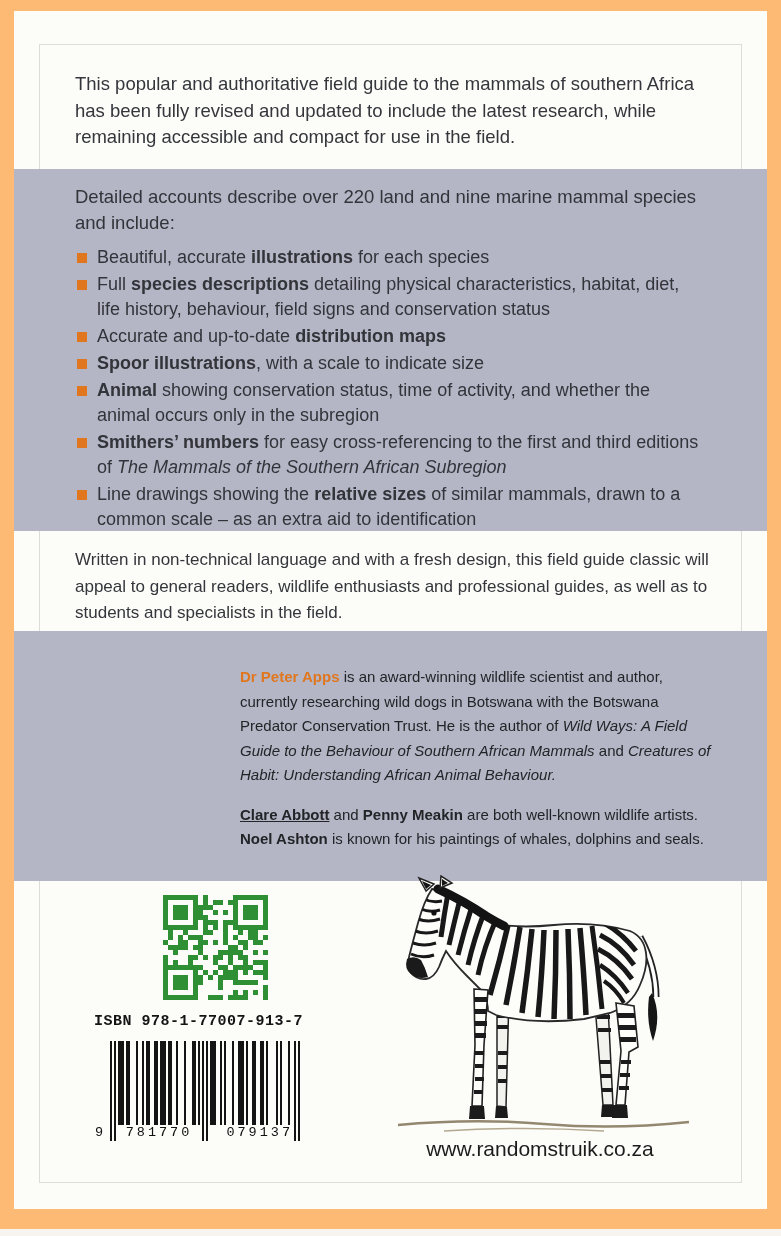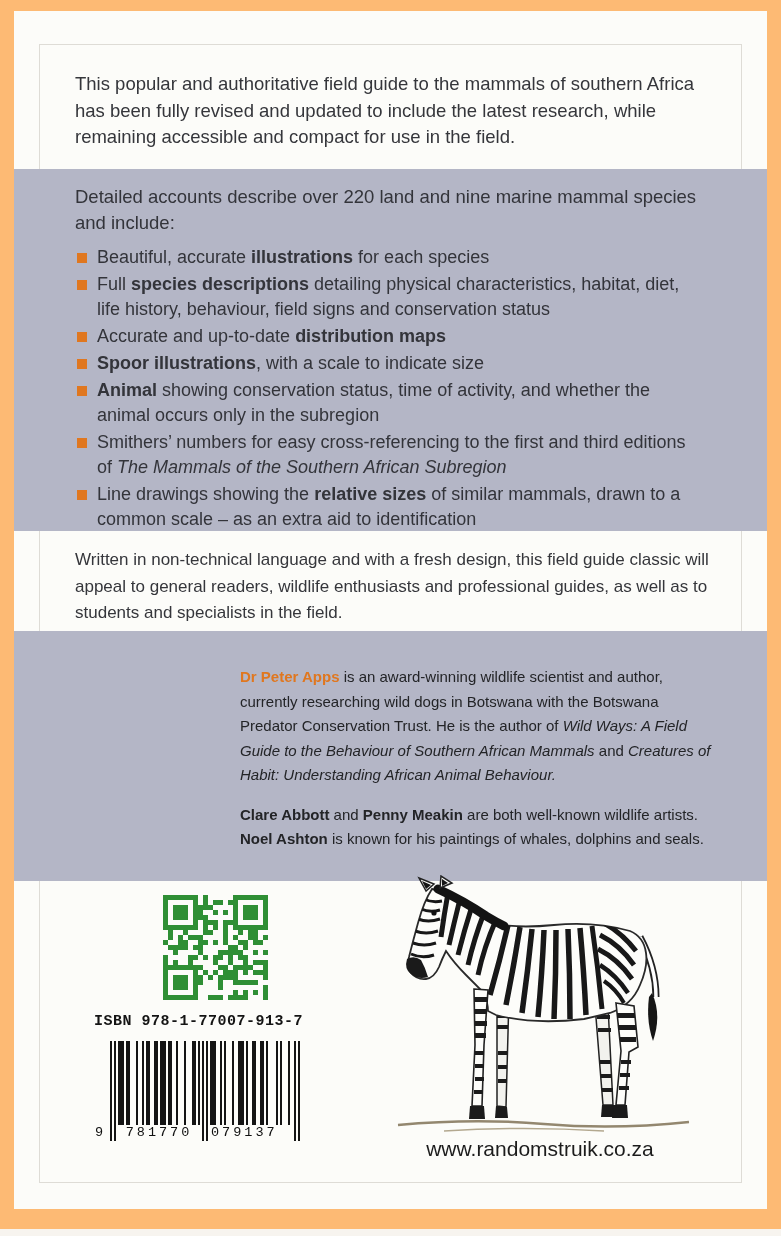--- a/index.html
+++ b/index.html
@@ -21,21 +21,21 @@
   .band2{top:620px;height:250px;padding:34px 56px 0 226px}
   .author-para{font-size:15px;line-height:24.5px;color:#232427;margin-bottom:15px}
   .qr{position:absolute;left:149px;top:884px;width:105px;height:105px}
   .zebra{position:absolute;left:370px;top:864px;width:320px;height:280px}
   .isbn{position:absolute;left:80px;top:1002px;font-family:"Liberation Mono",monospace;font-size:15px;font-weight:700;color:#141414;letter-spacing:.5px}
   .barcode{position:absolute;left:96px;top:1030px;width:190px;height:110px}
   .barcode svg{position:absolute;left:0;top:0}
   .bc-digits span{position:absolute;top:84px;font-family:"Liberation Mono",monospace;font-size:13.5px;color:#111;background:#fcfcf9}
   #bc-d0{left:-15px}
   #bc-d1{left:9px;width:80px;text-align:center;letter-spacing:3px}
-  #bc-d2{left:101px;width:82px;text-align:left;letter-spacing:3px}
+  #bc-d2{left:101px;width:82px;text-align:right;letter-spacing:3px}
   .website{position:absolute;left:371px;top:1126px;width:310px;text-align:center;font-size:21px;color:#1c1c1c}
 </style>
 </head>
 <body>
 
 <div class="cover">
   <div class="page">
     <div class="page-edge"></div>
 
     <p class="intro">This popular and authoritative field guide to the mammals of southern Africa has been fully revised and updated to include the latest research, while remaining accessible and compact for use in the field.</p>
@@ -58,34 +58,34 @@
         <li>
             <span class="sq"></span>
             <span class="bt"><span style="font-weight: 700;">Spoor illustrations</span><span>, with a scale to indicate size</span></span>
           </li>
         <li>
             <span class="sq"></span>
             <span class="bt"><span style="font-weight: 700;">Animal</span><span> showing conservation status, time of activity, and whether the animal occurs only in the subregion</span></span>
           </li>
         <li>
             <span class="sq"></span>
-            <span class="bt"><span style="font-weight: 400;">Smithers’ numbers</span><span> for easy cross-referencing to the first and third editions of </span><span style="font-style: italic;">The Mammals of the Southern African Subregion</span></span>
+            <span class="bt"><span style="font-weight: 700;">Smithers’ numbers</span><span> for easy cross-referencing to the first and third editions of </span><span style="font-style: italic;">The Mammals of the Southern African Subregion</span></span>
           </li>
         <li>
             <span class="sq"></span>
             <span class="bt"><span>Line drawings showing the </span><span style="font-weight: 700;">relative sizes</span><span> of similar mammals, drawn to a common scale – as an extra aid to identification</span></span>
           </li>
       </ul>
     </section>
 
     <p class="closing">Written in non-technical language and with a fresh design, this field guide classic will appeal to general readers, wildlife enthusiasts and professional guides, as well as to students and specialists in the field.</p>
 
     <section class="band band2">
       <p class="author-para"><span style="font-weight: 700; color: rgb(224, 119, 31);">Dr Peter Apps</span><span> is an award-winning wildlife scientist and author, currently researching wild dogs in Botswana with the Botswana Predator Conservation Trust. He is the author of </span><span style="font-style: italic;">Wild Ways: A Field Guide to the Behaviour of Southern African Mammals</span><span> and </span><span style="font-style: italic;">Creatures of Habit: Understanding African Animal Behaviour.</span></p>
-      <p class="author-para"><span style="font-weight: 700;">Clare Abbott</span><span> and </span><span style="font-weight: 700;">Penny Meakin</span><span> are both well-known wildlife artists. </span><span style="font-weight: 700;">Noel Ashton</span><span> is known for his paintings of whales, dolphins and seals.</span></p>
+      <p class="author-para"><span style="font-weight: 700; text-decoration: underline;">Clare Abbott</span><span> and </span><span style="font-weight: 700;">Penny Meakin</span><span> are both well-known wildlife artists. </span><span style="font-weight: 700;">Noel Ashton</span><span> is known for his paintings of whales, dolphins and seals.</span></p>
     </section>
 
     <div class="qr">
       <svg id="qr-svg" width="105" height="105" viewBox="0 0 105 105" fill="#2f8f35">
           <rect x="0" y="0" width="5" height="5"></rect>
           <rect x="5" y="0" width="5" height="5"></rect>
           <rect x="10" y="0" width="5" height="5"></rect>
           <rect x="15" y="0" width="5" height="5"></rect>
           <rect x="20" y="0" width="5" height="5"></rect>
           <rect x="25" y="0" width="5" height="5"></rect>

